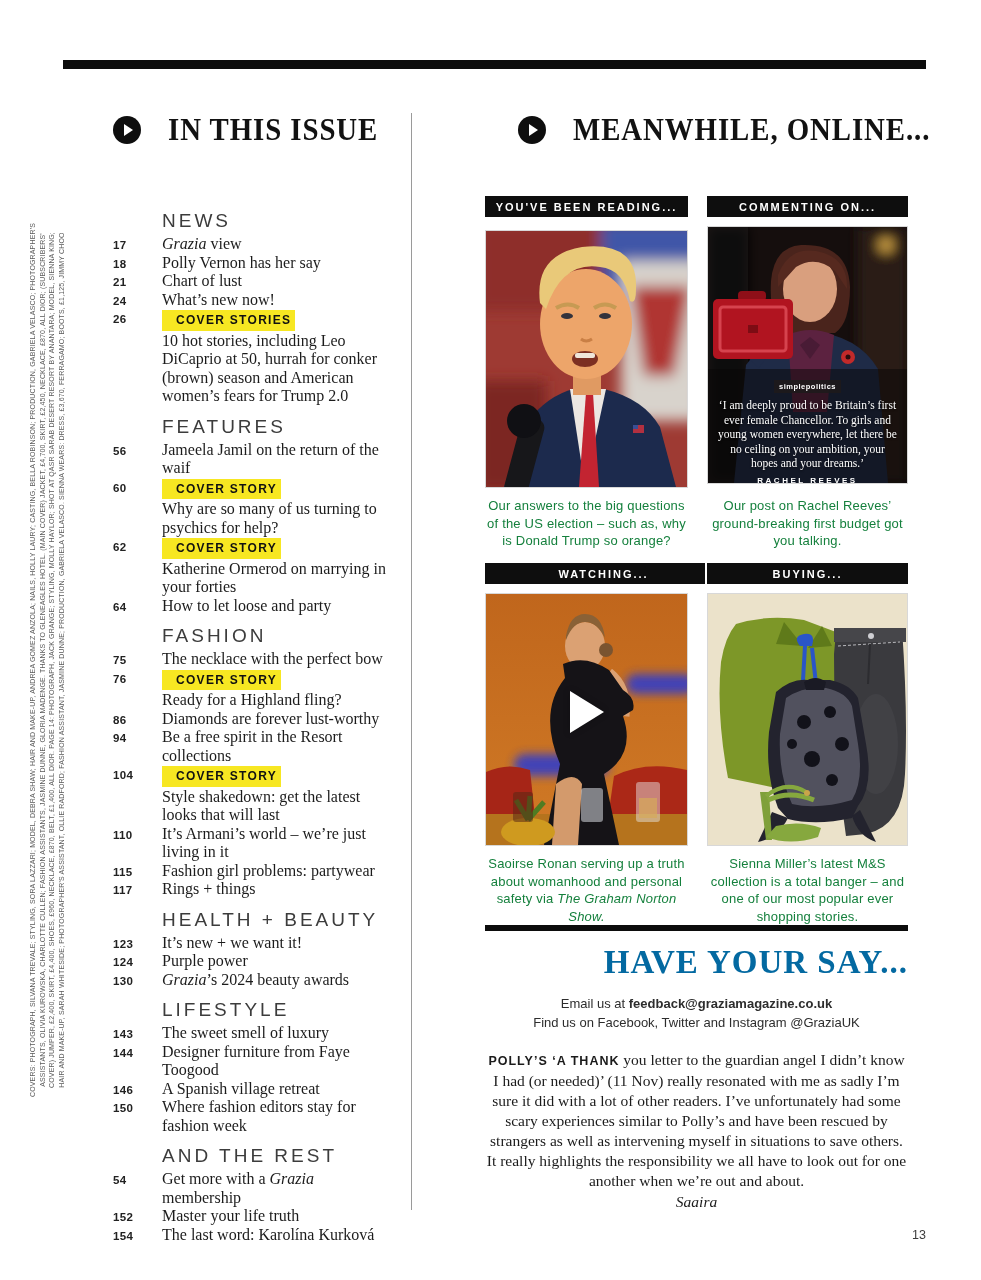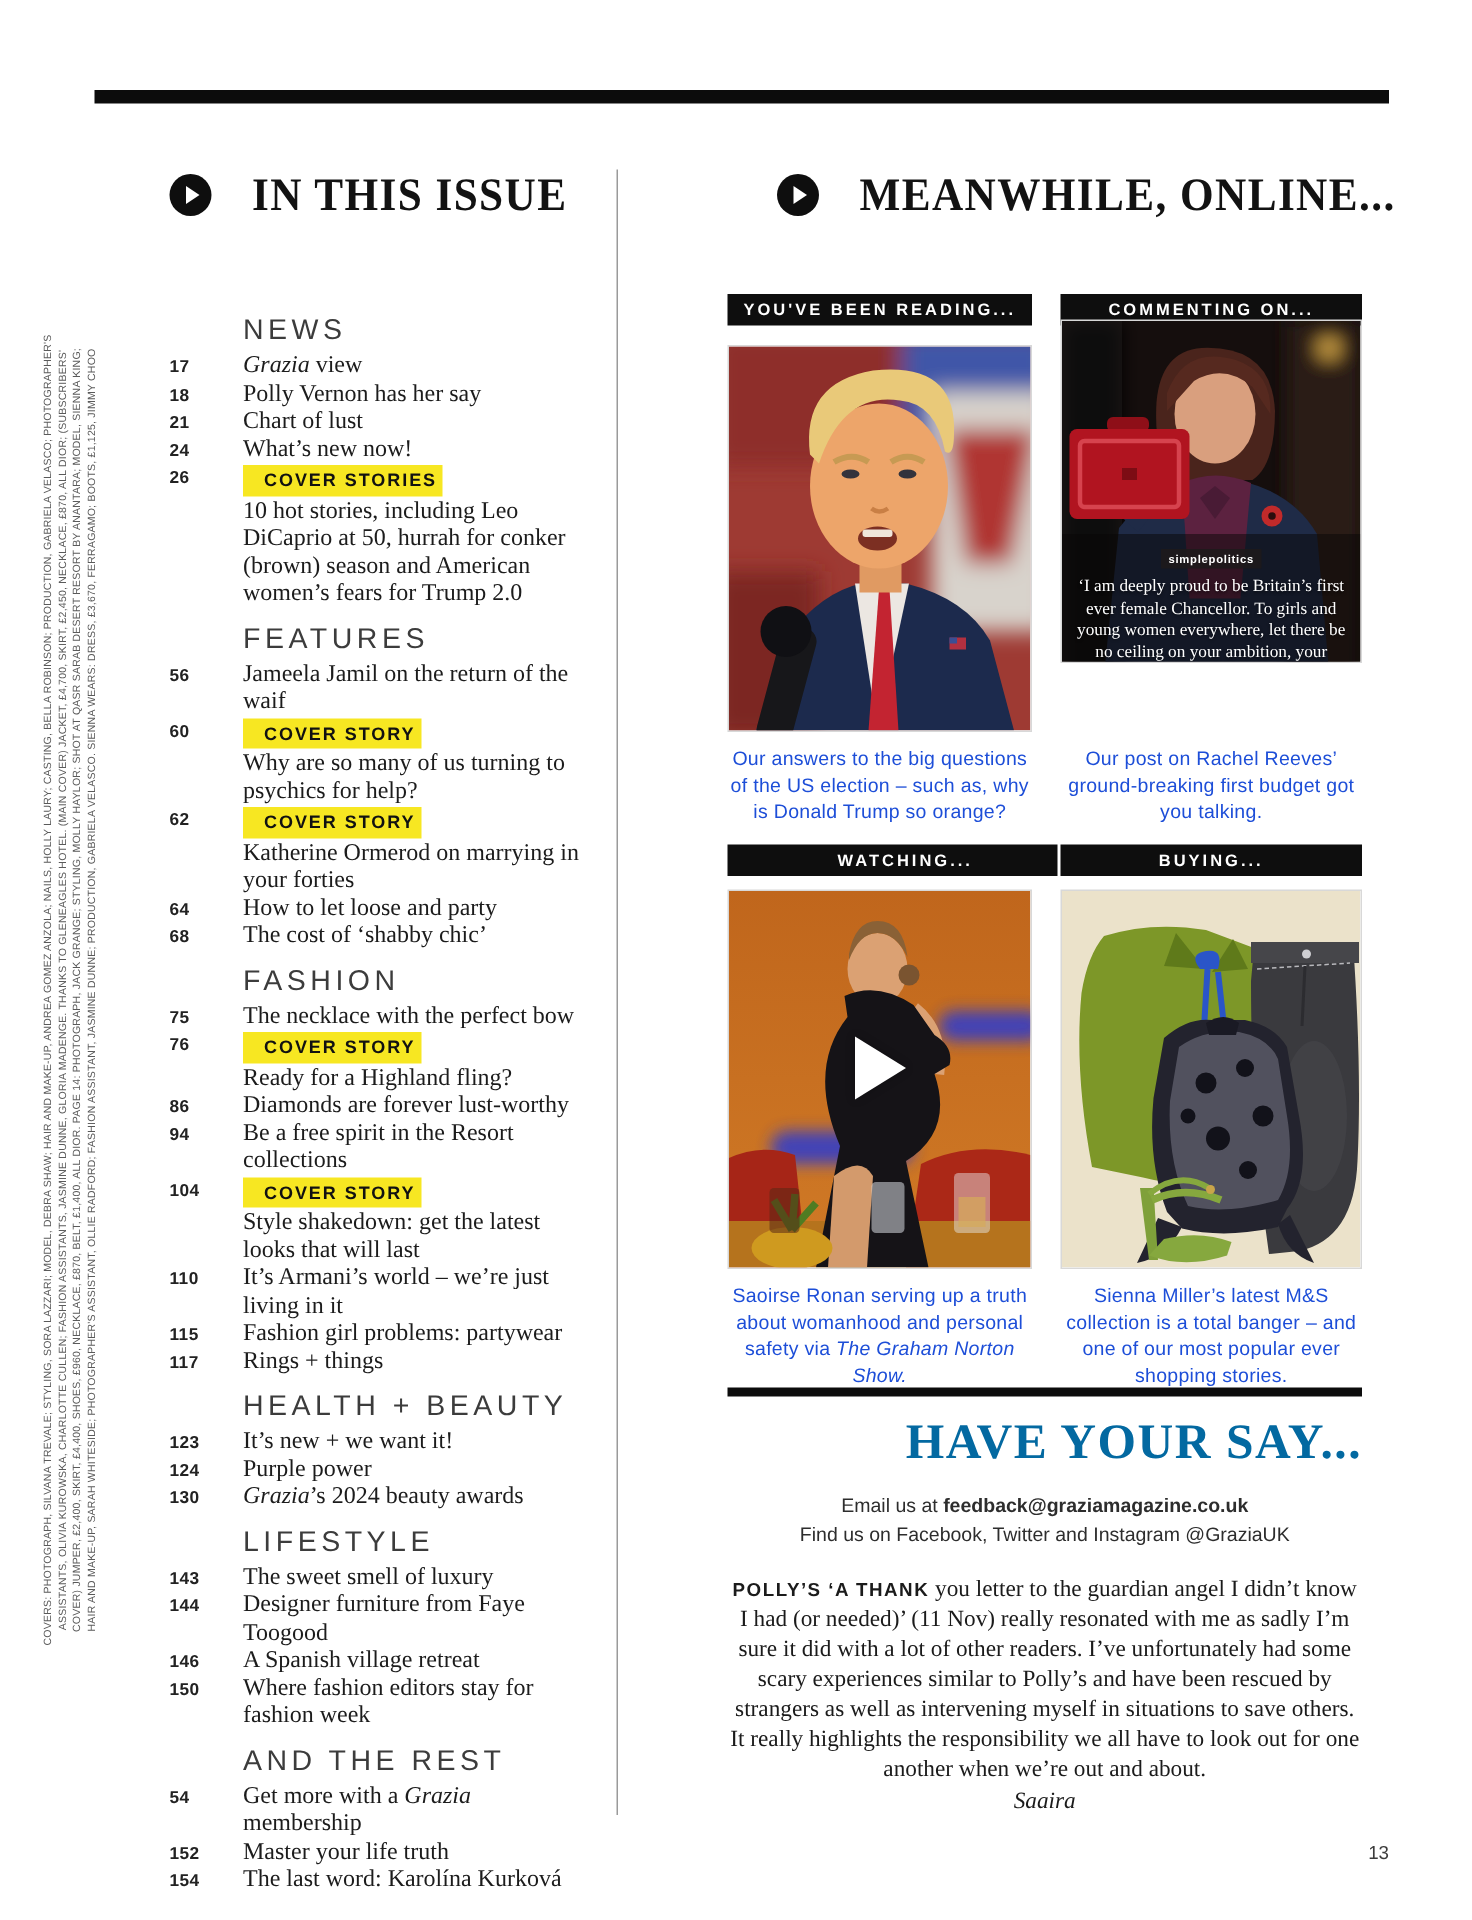--- a/index.html
+++ b/index.html
@@ -34,21 +34,21 @@
   .tagbody{display:block;}
 
   
   .right{position:absolute;left:485px;top:112px;width:423px;}
   .colA{left:0;width:203px;}
   .colB{left:222px;width:201px;}
   .labelbar{position:absolute;height:21px;background:#0e0e0e;color:#fff;display:flex;
     align-items:center;justify-content:center;font-size:11px;font-weight:bold;letter-spacing:2px;}
   .photo{position:absolute;border:1px solid #d8d8d8;box-sizing:border-box;overflow:hidden;}
   .photo svg{display:block;}
-  .cap{position:absolute;text-align:center;font-size:13px;line-height:17.5px;color:#1d4ed8;letter-spacing:.2px;}
+  .cap{position:absolute;text-align:center;font-size:13px;line-height:17.5px;color:#15803d;letter-spacing:.2px;}
 
   .quotebox{position:absolute;left:0;right:0;top:148px;text-align:center;color:#fff;}
   .badge{display:inline-block;background:rgba(30,26,28,.9);color:#fff;font-size:7.5px;font-weight:bold;
     letter-spacing:.5px;padding:2px 5px;margin-bottom:5px;}
   .quote{font-family:"Liberation Serif",serif;font-size:11.5px;line-height:14.5px;padding:0 10px;
     text-shadow:0 1px 2px rgba(0,0,0,.6);}
   .attrib{margin-top:5px;font-size:8px;font-weight:bold;letter-spacing:2.5px;}
 
   .playov{position:absolute;left:50%;top:47%;transform:translate(-50%,-50%);
     border-left:34px solid #fff;border-top:21px solid transparent;border-bottom:21px solid transparent;
@@ -118,24 +118,20 @@
       <span class="num">60</span>
       <span class="tt"><span class="tag">COVER STORY</span><span class="tagbody">Why are so many of us turning to psychics for help?</span></span>
     </div>
     <div class="toc-item">
       <span class="num">62</span>
       <span class="tt"><span class="tag">COVER STORY</span><span class="tagbody">Katherine Ormerod on marrying in your forties</span></span>
     </div>
     <div class="toc-item">
       <span class="num">64</span>
       <span class="tt"><span>How to let loose and party</span><i></i><span></span></span>
-    </div>
-    <div class="toc-item">
-      <span class="num">68</span>
-      <span class="tt"><span>The cost of ‘shabby chic’</span><i></i><span></span></span>
     </div>
 
     <div class="sec">FASHION</div>
     <div class="toc-item">
       <span class="num">75</span>
       <span class="tt"><span>The necklace with the perfect bow</span><i></i><span></span></span>
     </div>
     <div class="toc-item">
       <span class="num">76</span>
       <span class="tt"><span class="tag">COVER STORY</span><span class="tagbody">Ready for a Highland fling?</span></span>
@@ -251,21 +247,21 @@
         <rect x="89" y="122" width="20" height="5" rx="2" fill="#efe6da"></rect>
         <g transform="rotate(15 40 220)">
             <rect x="28" y="186" width="24" height="80" rx="9" fill="#17171a"></rect>
           </g>
         <circle cx="38" cy="190" r="17" fill="#101014"></circle>
         <rect x="147" y="194" width="11" height="8" fill="#b23040"></rect>
           <rect x="147" y="194" width="5" height="4" fill="#3b4e94"></rect>
       </svg>
     </div>
 
-    <div class="photo colB" style="top:101px;height:229px;">
+    <div class="photo colB" style="top:114px;height:258px;">
       <svg width="199" height="256" viewBox="0 0 199 256">
         <defs>
             <filter id="b2" x="-30%" y="-30%" width="160%" height="160%">
               <feGaussianBlur stdDeviation="6"></feGaussianBlur>
             </filter>
           </defs>
         <rect width="199" height="256" fill="#150e0d"></rect>
         <g filter="url(#b2)">
           <rect x="150" y="0" width="49" height="256" fill="#2c1c13"></rect>
           <rect x="0" y="0" width="40" height="256" fill="#0c0807"></rect>

